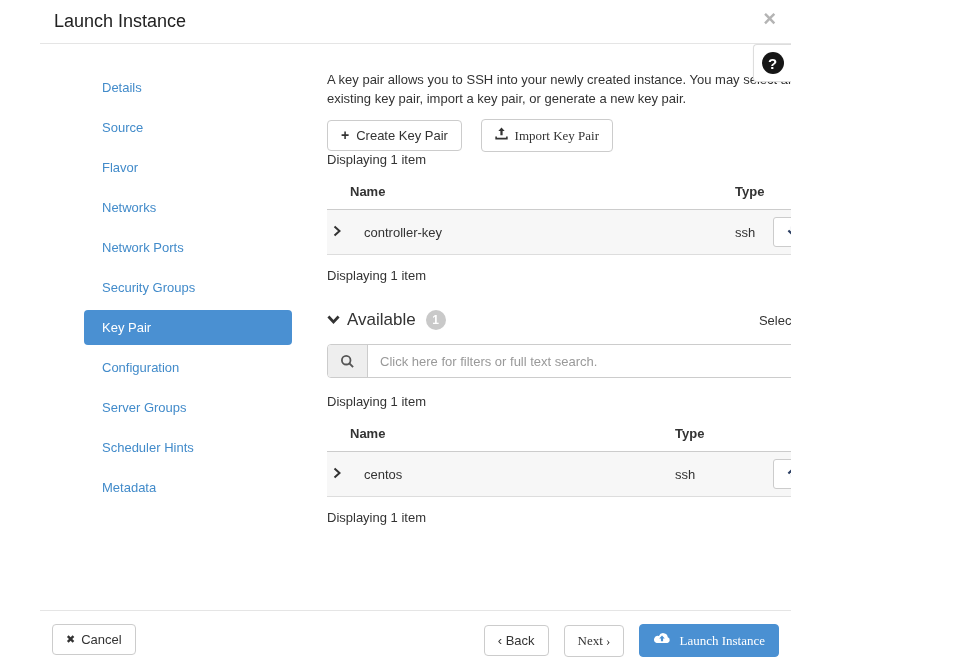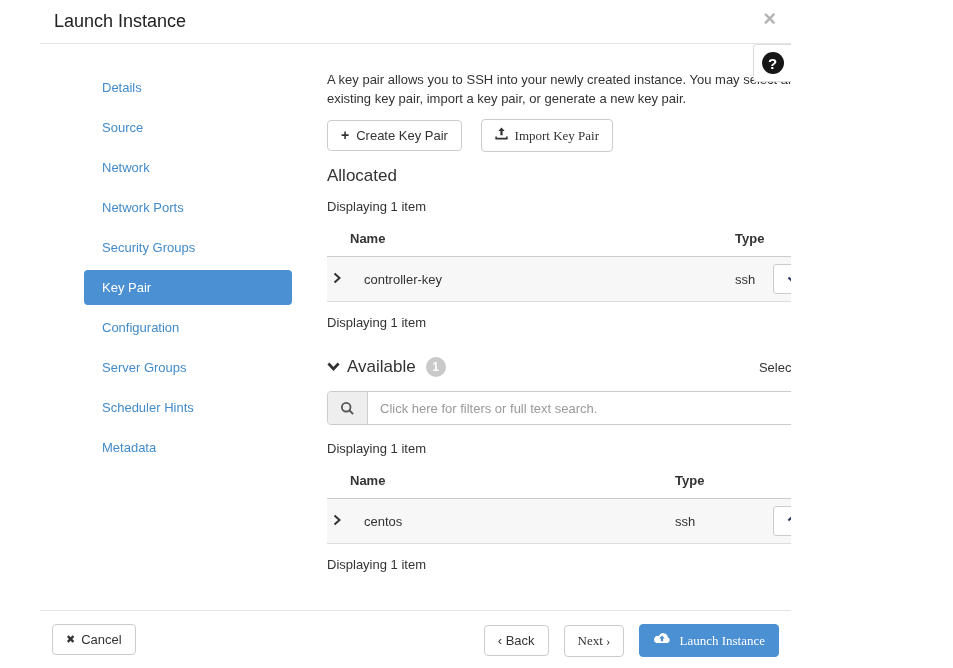--- a/index.html
+++ b/index.html
@@ -81,21 +81,22 @@
 
   <div class="help-btn">
     <span class="help-circle">?</span>
   </div>
 
   <div class="modal-body">
 
     <div class="sidebar">
       <div class="side-item">Details</div>
       <div class="side-item">Source</div>
-      <div class="side-item">Network</div>
+      <div class="side-item">Flavor</div>
+      <div class="side-item">Networks</div>
       <div class="side-item">Network Ports</div>
       <div class="side-item">Security Groups</div>
       <div class="side-item active">Key Pair</div>
       <div class="side-item">Configuration</div>
       <div class="side-item">Server Groups</div>
       <div class="side-item">Scheduler Hints</div>
       <div class="side-item">Metadata</div>
     </div>
 
     <div class="main">
@@ -109,21 +110,20 @@
         </button>
         <button class="btn">
           <span><svg viewBox="0 0 14 14" width="13" height="13">
                 <path d="M7 0.5l3.4 3.7H8.2V9H5.8V4.2H3.6z" fill="#333"></path>
                 <path d="M1.2 10.2v2.3h11.6v-2.3" fill="none" stroke="#333" stroke-width="1.7"></path>
               </svg></span>
           <span>Import Key Pair</span>
         </button>
       </div>
 
-      <h4 class="section-heading">Allocated</h4>
       <div class="count">Displaying 1 item</div>
 
       <div class="tbl alloc">
         <div class="tbl-head">
           <div class="th-name">Name</div>
           <div>Type</div>
           <div></div>
         </div>
         <div class="tbl-row">
           <div class="cell-name">

